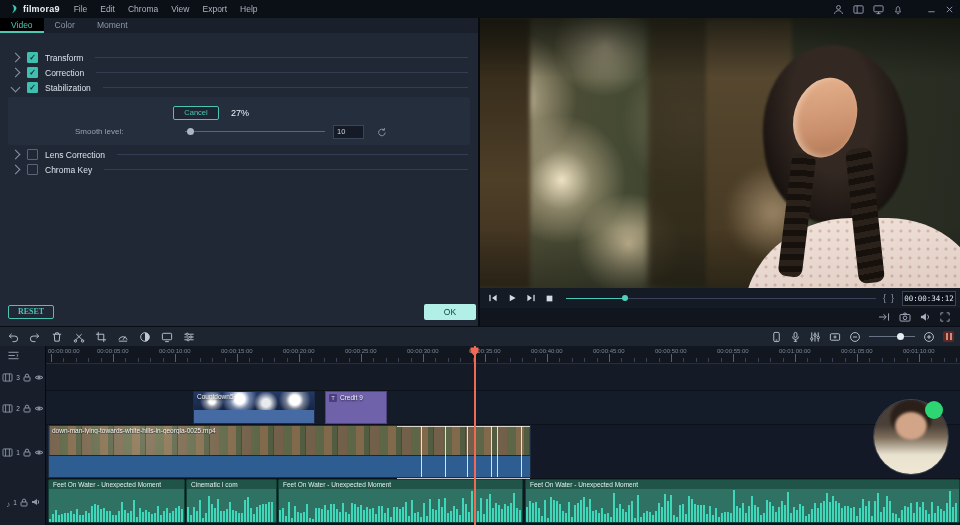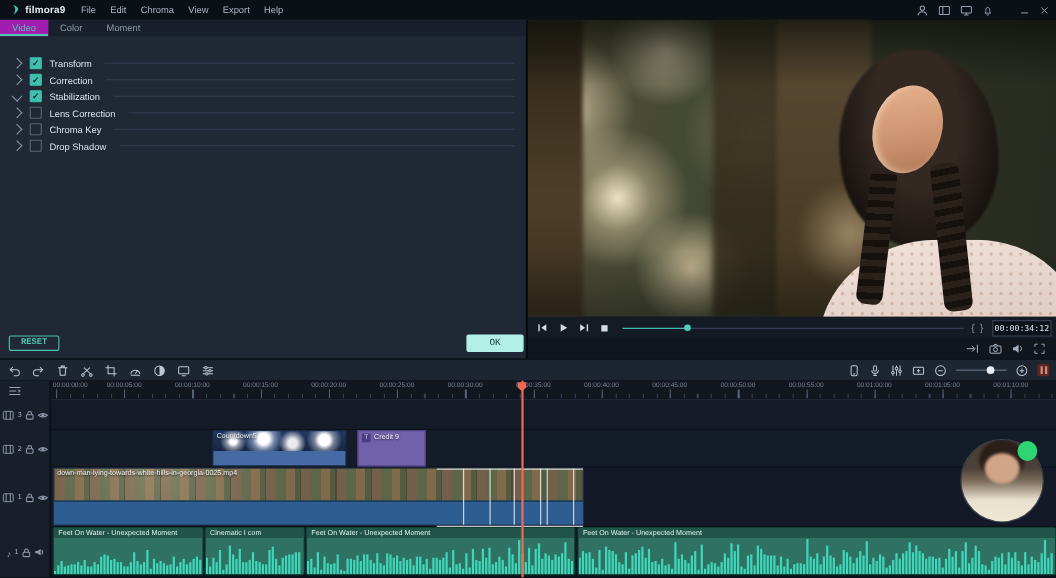--- a/index.html
+++ b/index.html
@@ -15,21 +15,21 @@
   #menubar{display:flex;gap:13px;margin-left:14px;}
   .menu-item{font-size:8.5px;color:#aab3c0;cursor:default;}
   .win-title{position:absolute;left:0;right:0;text-align:center;font-size:8.5px;color:#d6dce5;pointer-events:none;}
   .win-icons{position:absolute;right:6px;top:0;height:18px;display:flex;align-items:center;gap:9px;color:#97a2b3;}
   .win-icons .gap{width:6px;}
 
   
   #left-panel{position:absolute;left:0;top:18px;width:480px;height:308px;background:#202836;border-right:2px solid #070b10;box-sizing:border-box;}
   #tabbar{height:15px;background:#19202b;display:flex;}
   .tab{padding:0 11px;font-size:8.5px;line-height:15px;color:#8d97a8;cursor:default;}
-  .tab.active{color:#4cc8b5;background:#a21caf;box-shadow:inset 0 -2px 0 #4cc8b5;}
+  .tab.active{color:#4cc8b5;background:#000000;box-shadow:inset 0 -2px 0 #4cc8b5;}
   #effects-list{padding-top:17px;}
   .fx-row{display:flex;align-items:center;height:15px;padding:0 10px;}
   .chev{width:6px;height:6px;border-right:1px solid #8a94a6;border-bottom:1px solid #8a94a6;
         transform:rotate(-45deg);margin-right:8px;margin-left:2px;flex:none;}
   .chev.down{transform:rotate(45deg);}
   .cb{width:9px;height:9px;border:1px solid #5a6477;border-radius:1px;margin-right:7px;flex:none;
       font-size:8px;line-height:9px;text-align:center;color:transparent;}
   .cb.on{background:#3fbfae;border-color:#3fbfae;color:#152230;font-weight:bold;}
   .fx-label{font-size:8.5px;color:#dbe2ea;white-space:nowrap;}
   .fx-line{flex:1;height:1px;background:#333e52;margin-left:12px;}
@@ -40,23 +40,23 @@
   .progress{margin-left:12px;font-size:9px;color:#eef2f7;}
   .stab-row2{display:flex;align-items:center;margin-top:5px;height:13px;}
   .smooth-label{margin-left:67px;width:62px;font-size:8px;color:#96a1b3;}
   .slider{position:relative;width:140px;height:9px;margin-left:48px;}
   .slider .track{position:absolute;left:0;right:0;top:4px;height:1px;background:#596480;}
   .slider .handle{position:absolute;left:2px;top:1px;width:7px;height:7px;border-radius:50%;background:#aeb6c4;}
   .value-box{width:26px;height:12px;margin-left:8px;background:#141a26;border:1px solid #3a4559;
              font-size:7.5px;line-height:12px;color:#ccd3dd;padding-left:3px;}
   .reset-icon{margin-left:13px;color:#8f99aa;}
   #reset-btn{position:absolute;left:8px;top:287px;width:46px;height:14px;border:1px solid #4cc4b2;color:#4cc4b2;
-             background:transparent;font-size:8px;font-weight:bold;border-radius:2px;padding:0;font-family:Liberation Mono, monospace;line-height:12px;}
+             background:transparent;font-size:8px;font-weight:bold;border-radius:2px;padding:0;font-family:Liberation Serif, serif;line-height:12px;}
   #ok-btn{position:absolute;left:424px;top:286px;width:52px;height:16px;background:#b2efe6;color:#123f38;
-          border:none;border-radius:2px;font-size:8.5px;font-family:Liberation Mono, monospace;padding:0;}
+          border:none;border-radius:2px;font-size:8.5px;font-family:Liberation Sans, sans-serif;padding:0;}
 
   
   #preview{position:absolute;left:480px;top:18px;width:480px;height:270px;background:#000;overflow:hidden;}
   .scene{position:absolute;inset:0;background:
     radial-gradient(circle at 6% 30%, rgba(255,246,220,.95), rgba(255,238,200,.4) 6%, transparent 14%),
     radial-gradient(circle at 17% 60%, rgba(255,242,210,.9), rgba(255,235,195,.35) 7%, transparent 15%),
     radial-gradient(circle at 31% 84%, rgba(255,232,190,.7), transparent 13%),
     radial-gradient(circle at 26% 10%, rgba(255,238,205,.55), transparent 12%),
     radial-gradient(circle at 44% 38%, rgba(226,216,170,.35), transparent 22%),
     linear-gradient(97deg,#57503a,#454a33 30%,#363b2b 55%,#2b2f23 80%,#262a20);}
@@ -225,36 +225,48 @@
         <span class="cb on">✓</span>
         <span class="fx-label">Correction</span>
         <span class="fx-line"></span>
       </div>
       <div class="fx-row">
         <span class="chev down"></span>
         <span class="cb on">✓</span>
         <span class="fx-label">Stabilization</span>
         <span class="fx-line"></span>
       </div>
+      <div id="stab-panel">
+      <div class="stab-row1">
+        <button class="cancel-btn">Cancel</button>
+        <span class="progress">27%</span>
+      </div>
+      <div class="stab-row2">
+        <span class="smooth-label">Smooth level:</span>
+        <span class="slider">
+            <span class="track"></span>
+            <span class="handle"></span>
+          </span>
+        <span class="value-box">10</span>
+        <svg class="reset-icon" width="10" height="10" viewBox="0 0 11 11" fill="none" stroke="currentColor">
+            <path d="M9 6a3.6 3.6 0 1 1-1.1-2.6"></path>
+            <path d="M8.2 1.2 8 3.6 5.7 3.2"></path>
+          </svg>
+      </div>
+    </div>
       <div class="fx-row">
         <span class="chev"></span>
         <span class="cb"></span>
         <span class="fx-label">Lens Correction</span>
         <span class="fx-line"></span>
       </div>
       <div class="fx-row">
         <span class="chev"></span>
         <span class="cb"></span>
         <span class="fx-label">Chroma Key</span>
-        <span class="fx-line"></span>
-      </div>
-      <div class="fx-row">
-        <span class="chev"></span>
-        <span class="cb"></span>
-        <span class="fx-label">Drop Shadow</span>
         <span class="fx-line"></span>
       </div>
     </div>
 
   <button id="reset-btn">RESET</button>
   <button id="ok-btn">OK</button>
 </div>
 
 <div id="preview">
   <div class="scene">

